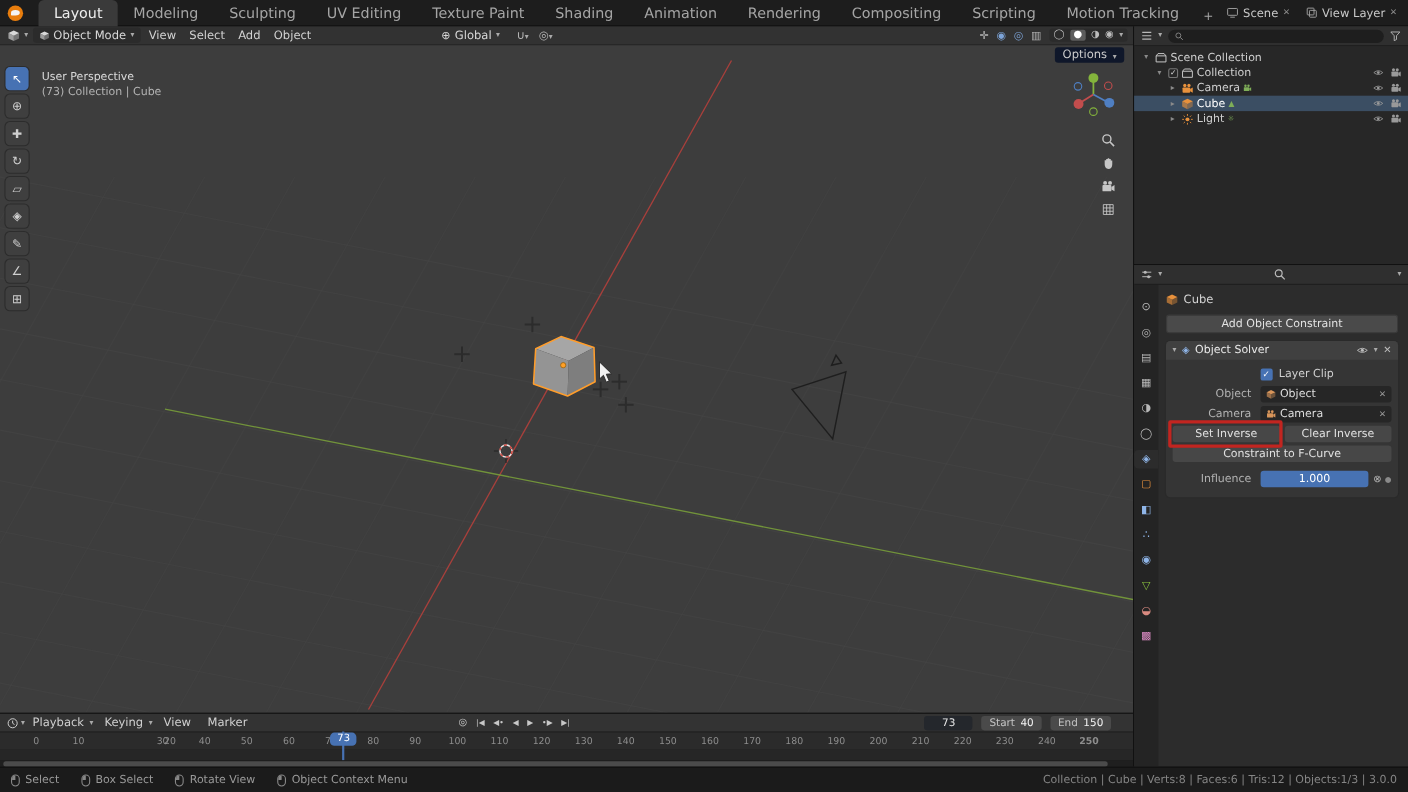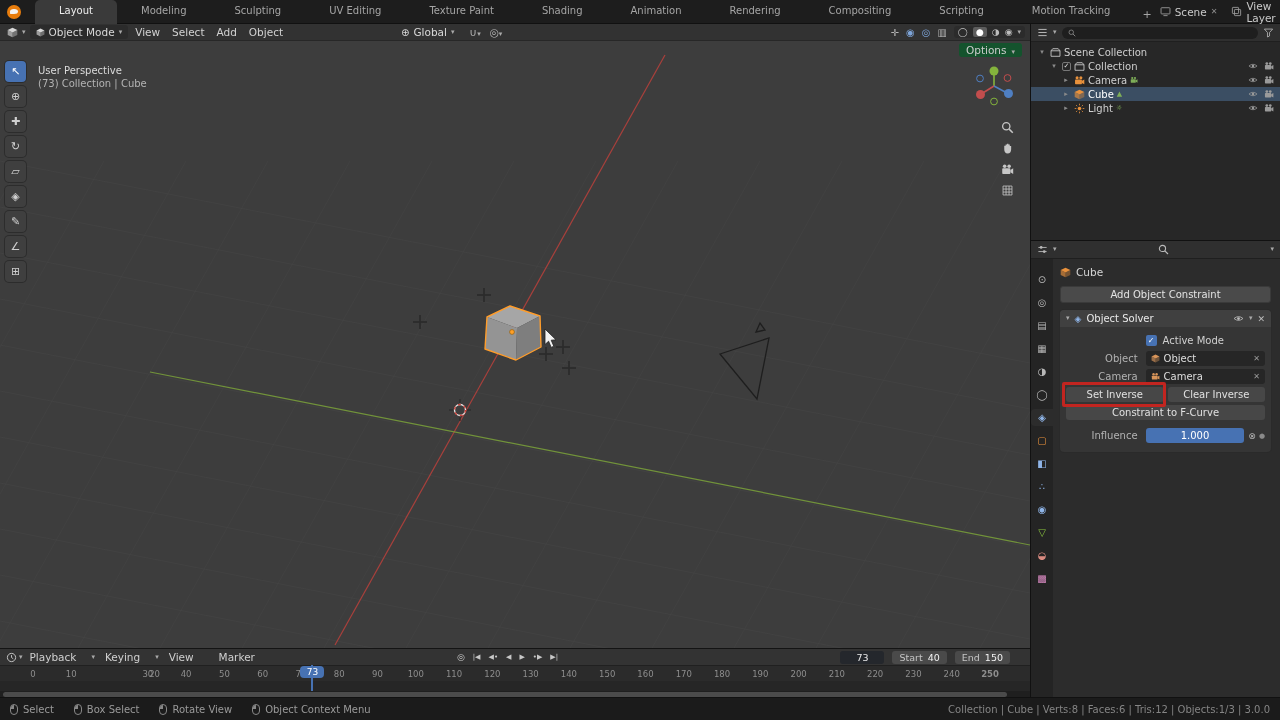--- a/index.html
+++ b/index.html
@@ -7,41 +7,41 @@
 .app{position:relative;width:1280px;height:720px;background:#1b1b1b;color:#d6d6d6;overflow:hidden;font-size:11px}
 .ico{width:11px;height:11px;fill:currentColor;flex:none}
 .caret{font-size:7px;color:#aaa;line-height:1}
 
 .topbar{position:absolute;left:0;top:0;width:1280px;height:24px;display:flex;align-items:center;background:#1d1d1d;border-bottom:1px solid #111;padding-left:7px}
 .logo{width:14px;height:14px;border-radius:50%;background:#e87d0d;position:relative;overflow:hidden;flex:none;margin-right:4px}
 .logo::after{content:"";position:absolute;left:3px;top:4px;width:8px;height:5px;background:#f4f4f4;border-radius:60% 60% 60% 10%}
 .menus{display:flex}
 .menu-item{padding:0 7px;color:#cfcfcf;line-height:22px}
 .ws-tabs{display:flex;margin-left:10px;height:24px;align-items:stretch}
-.ws-tab{padding:5px 24px 0;color:#a5a5a5;font-size:10px;border-radius:5px 5px 0 0;white-space:nowrap}
+.ws-tab{padding:5px 14px 0;color:#a5a5a5;font-size:13px;border-radius:5px 5px 0 0;white-space:nowrap}
 .ws-tab.active{background:#3a3a3a;color:#ededed}
 .ws-add{color:#a5a5a5;padding:5px 8px 0}
 .tb-right{margin-left:auto;display:flex;gap:14px;align-items:center;padding-right:10px}
 .sel-group{display:flex;align-items:center;gap:4px;color:#c9c9c9;font-size:10.5px}
 .sel-group .ico{color:#9c9c9c}
 .tiny-x{color:#8d8d8d;font-size:8px}
 
 .vph{position:absolute;left:0;top:24px;width:1030px;height:17px;background:#323232;border-bottom:1px solid #272727;display:flex;align-items:center;gap:2px;padding:0 5px;font-size:10.5px;z-index:6}
 .pill{display:flex;align-items:center;gap:4px;background:#2b2b2b;border-radius:3px;padding:1px 6px;color:#d8d8d8}
 .vmenu{padding:0 5px;color:#d2d2d2}
 .center-cluster{margin-left:105px;display:flex;gap:9px;align-items:center;color:#b9b9b9}
 .right-cluster{margin-left:auto;display:flex;gap:7px;align-items:center;color:#b5b5b5;font-size:10px}
 .icon-blue{color:#7da4d8}
 .shade-group{display:flex;background:#2b2b2b;border-radius:3px;padding:1px 4px;gap:5px;align-items:center;font-size:9px}
 .shade{color:#bdbdbd}
 .shade.active{background:#5d5d5d;border-radius:2px;padding:0 3px;color:#fff}
 
 .viewport{position:absolute;left:0;top:41px;width:1030px;height:607px;background:#3d3d3d;overflow:hidden}
 svg.scene{position:absolute;left:0;top:0}
-.options-pill{position:absolute;top:2px;right:8px;background:#14532d;border-radius:3px;padding:1px 7px;font-size:10.5px;color:#ccc;display:flex;gap:5px;align-items:flex-end;z-index:5}
+.options-pill{position:absolute;top:2px;right:8px;background:#0f172a;border-radius:3px;padding:1px 7px;font-size:10.5px;color:#ccc;display:flex;gap:5px;align-items:flex-end;z-index:5}
 .overlay{position:absolute;left:38px;top:23px;font-size:10px;line-height:13px;color:#dadada;z-index:4}
 .overlay .sub{color:#b3b3b3}
 .tools{position:absolute;left:5px;top:20px;display:flex;flex-direction:column;gap:4px;z-index:5}
 .tool{width:21px;height:21px;border-radius:4px;background:#3f3f3f;box-shadow:0 0 0 1px rgba(25,25,25,.45);color:#cfcfcf;display:flex;align-items:center;justify-content:center;font-size:11px}
 .tool.active{background:#4772b3;color:#fff}
 .gizmo{position:absolute;right:13px;top:22px;width:46px;height:46px;z-index:5}
 .navcol{position:absolute;right:16px;top:80px;display:flex;flex-direction:column;gap:8px;color:#c6c6c6;z-index:5}
 .navcol .ico{width:13px;height:13px}
 
 .outliner{position:absolute;left:1030px;top:24px;width:250px;height:217px;background:#272727;border-left:1px solid #111;border-bottom:1px solid #111}
@@ -81,21 +81,21 @@
 .btn{height:15px;background:#474747;border-radius:3px;display:flex;align-items:center;justify-content:center;font-size:10px;color:#e0e0e0}
 .btn-row{display:flex;gap:4px;margin-bottom:3px;align-items:center}
 .annot{position:relative;flex:1}
 .red-box{position:absolute;left:-4px;right:-2px;top:-5px;bottom:-5px;border:3px solid #c22520;border-radius:2px;pointer-events:none}
 .slider{flex:1;height:15px;background:#4772b3;border-radius:3px;display:flex;align-items:center;justify-content:center;color:#fff;font-size:10px}
 .deco{color:#b5b5b5;font-size:9px;margin-left:4px}
 .deco2{color:#8a8a8a;font-size:7px;margin-left:3px}
 
 .timeline{position:absolute;left:0;top:648px;width:1030px;height:49px;background:#262626;border-top:1px solid #141414}
 .tl-head{height:16px;background:#333;display:flex;align-items:center;gap:2px;padding:0 6px;font-size:10.5px;color:#d0d0d0}
-.tl-menu{padding:0 5px;display:flex;gap:15px;align-items:center}
+.tl-menu{padding:0 5px;display:flex;gap:5px;align-items:center}
 .transport{display:flex;gap:4px;margin-left:178px;align-items:center}
 .tbtn{color:#c8c8c8;font-size:7px;padding:0 2px;white-space:nowrap}
 .tl-right{margin-left:auto;display:flex;gap:8px;align-items:center;margin-right:14px}
 .frame-field{width:44px;height:13px;background:#24272c;border-radius:3px;display:flex;align-items:center;justify-content:center;font-size:9.5px;color:#eaeaea}
 .range-field{height:13px;background:#4a4a4a;border-radius:3px;padding:0 7px;display:flex;gap:5px;align-items:center;font-size:9.5px;color:#c4c4c4}
 .range-field b{color:#f2f2f2;font-weight:normal}
 .tl-ruler{position:relative;height:16px;background:#2b2b2b;border-top:1px solid #202020}
 .tick{position:absolute;bottom:2px;transform:translateX(-50%);font-size:8.5px;color:#8d8d8d}
 .playhead{position:absolute;top:16px;width:0;z-index:3}
 .ph-line{position:absolute;left:-1px;top:0;width:2px;height:26px;background:#4772b3}
@@ -534,21 +534,21 @@
             <svg class="ico" style="color:#bdbdbd">
                 <use href="#i-eye"></use>
               </svg>
             <span class="caret">▾</span>
             <span class="cp-x">✕</span>
           </div>
           <div class="cp-body">
             <div class="prow">
               <span class="plabel"></span>
               <span class="checkbox">✓</span>
-              <span style="margin-left:6px;color:#d0d0d0">Active Mode</span>
+              <span style="margin-left:6px;color:#d0d0d0">Layer Clip</span>
             </div>
             <div class="prow">
               <span class="plabel">Object</span>
               <span class="pfield">
                 <svg class="ico" style="color:#d8955a">
                     <use href="#i-cube"></use>
                   </svg>
                 <span style="flex:1">Object</span>
                 <span class="fx">✕</span>
               </span>

